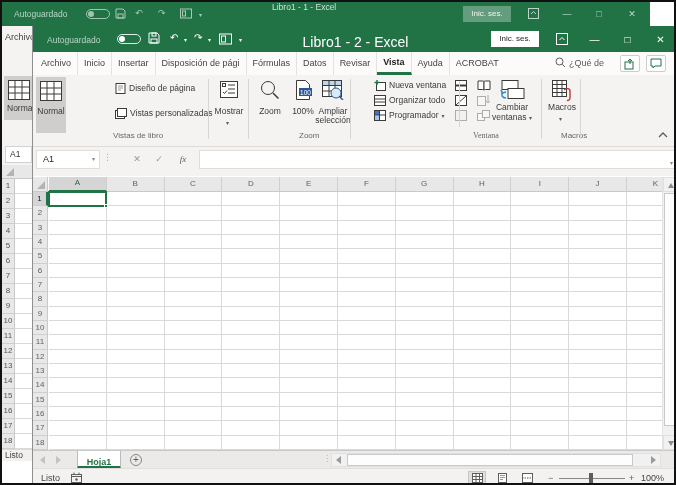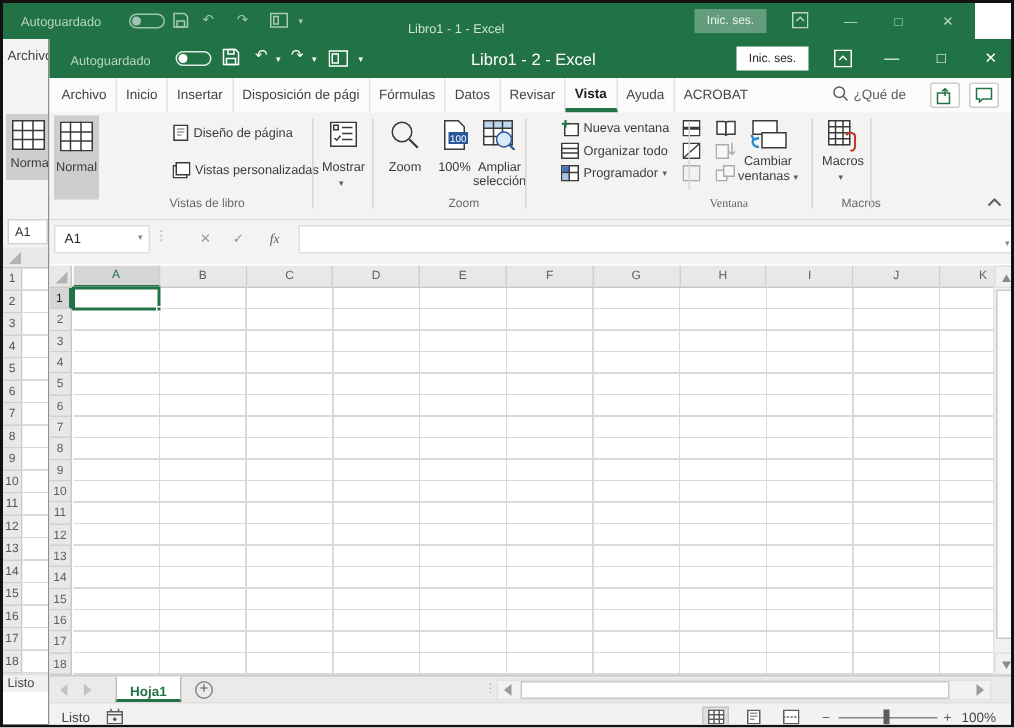--- a/index.html
+++ b/index.html
@@ -2,21 +2,21 @@
 <html><head>
 <meta charset="utf-8">
 <style>
   * { margin:0; padding:0; box-sizing:border-box; }
   body { font-family:"Liberation Sans","DejaVu Sans",sans-serif; background:#fff; }
   .canvas { position:relative; width:676px; height:485px; border:2px solid #111; background:#fff; overflow:hidden; }
 
   
   .bw { position:absolute; left:0; top:0; width:648px; height:459px; background:#fff; z-index:1; }
   .bw-title { position:absolute; left:0; top:0; width:648px; height:24px; background:#217346; color:#b9d5c7; font-size:8.5px; }
-  .bw-title .t-text { position:absolute; left:270px; top:12px; color:#cfe2d8; }
+  .bw-title .t-text { position:absolute; left:270px; top:0; color:#cfe2d8; }
   .bw-auto { position:absolute; left:12px; top:7px; }
   .bw-toggle { position:absolute; left:84px; top:7px; width:24px; height:10px; border:1px solid #9fc4b1; border-radius:5px; }
   .bw-toggle .dot { position:absolute; left:1px; top:1px; width:6px; height:6px; border-radius:50%; background:#9fc4b1; }
   .bw-ic { position:absolute; top:6px; color:#a8c9b8; font-size:9px; }
   .bw-signin { position:absolute; left:461px; top:4px; width:48px; height:16px; background:rgba(255,255,255,.3); color:#eef5f1; font-size:8px; text-align:center; line-height:16px; }
   .bw-ctl { position:absolute; top:6px; width:12px; height:12px; color:#bcd7c9; font-size:9px; line-height:12px; text-align:center; }
   
   .bw-strip { position:absolute; left:0; top:24px; width:30px; height:435px; background:#f4f3f2; overflow:hidden; }
   .bw-filetab { position:absolute; left:3px; top:6px; font-size:9px; color:#444; white-space:nowrap; }
   .bw-normalbtn { position:absolute; left:2px; top:50px; width:28px; height:44px; background:#d0cecc; }
@@ -30,21 +30,21 @@
     background-image:repeating-linear-gradient(to bottom, transparent 0 14px, #d9d9d9 14px 15px); }
   .bw-status { position:absolute; left:0; top:423px; width:30px; height:13px; background:#f1f0ef; border-top:1px solid #dcdcdc; font-size:8.5px; color:#444; padding-left:3px; }
 
   
   .fw { position:absolute; left:30px; top:24px; width:646px; height:461px; background:#fff; z-index:2; border-left:1px solid #8f8f8f; }
   .fw-title { position:absolute; left:0; top:0; width:100%; height:26px; background:#217346; }
   .fw-auto { position:absolute; left:14px; top:9px; font-size:8.5px; color:#b9d5c7; }
   .fw-toggle { position:absolute; left:84px; top:8px; width:24px; height:10px; border:1px solid #dcebe3; border-radius:5px; }
   .fw-toggle .dot { position:absolute; left:1px; top:1px; width:6px; height:6px; border-radius:50%; background:#ffffff; }
   .fw-qat { position:absolute; top:6px; color:#fff; font-size:10px; }
-  .fw-t-text { position:absolute; left:50%; transform:translateX(-50%); top:8px; color:#fff; font-size:11px; white-space:nowrap; }
+  .fw-t-text { position:absolute; left:50%; transform:translateX(-50%); top:8px; color:#fff; font-size:14px; white-space:nowrap; }
   .fw-signin { position:absolute; left:458px; top:5px; width:48px; height:16px; background:#fff; color:#262626; font-size:8px; text-align:center; line-height:16px; }
   .fw-ctl { position:absolute; top:7px; width:13px; height:13px; color:#fff; font-size:10px; line-height:13px; text-align:center; }
 
   
   .tabrow { position:absolute; left:0; top:26px; width:100%; height:23px; background:#fcfbfa; }
   .tabs { position:absolute; left:2px; top:0; height:23px; display:flex; align-items:center; }
   .rtab { font-size:9px; color:#444; padding:0 6px; height:23px; line-height:23px; white-space:nowrap; border-right:1px solid #e4e2e0; }
   .rtab:last-child { border-right:none; }
   .rtab.active { color:#1e1e1e; font-weight:bold; border-bottom:3px solid #217346; line-height:20px; }
   .tellme { position:absolute; left:522px; top:5px; display:flex; align-items:center; font-size:9px; color:#5c5b5a; white-space:nowrap; }

